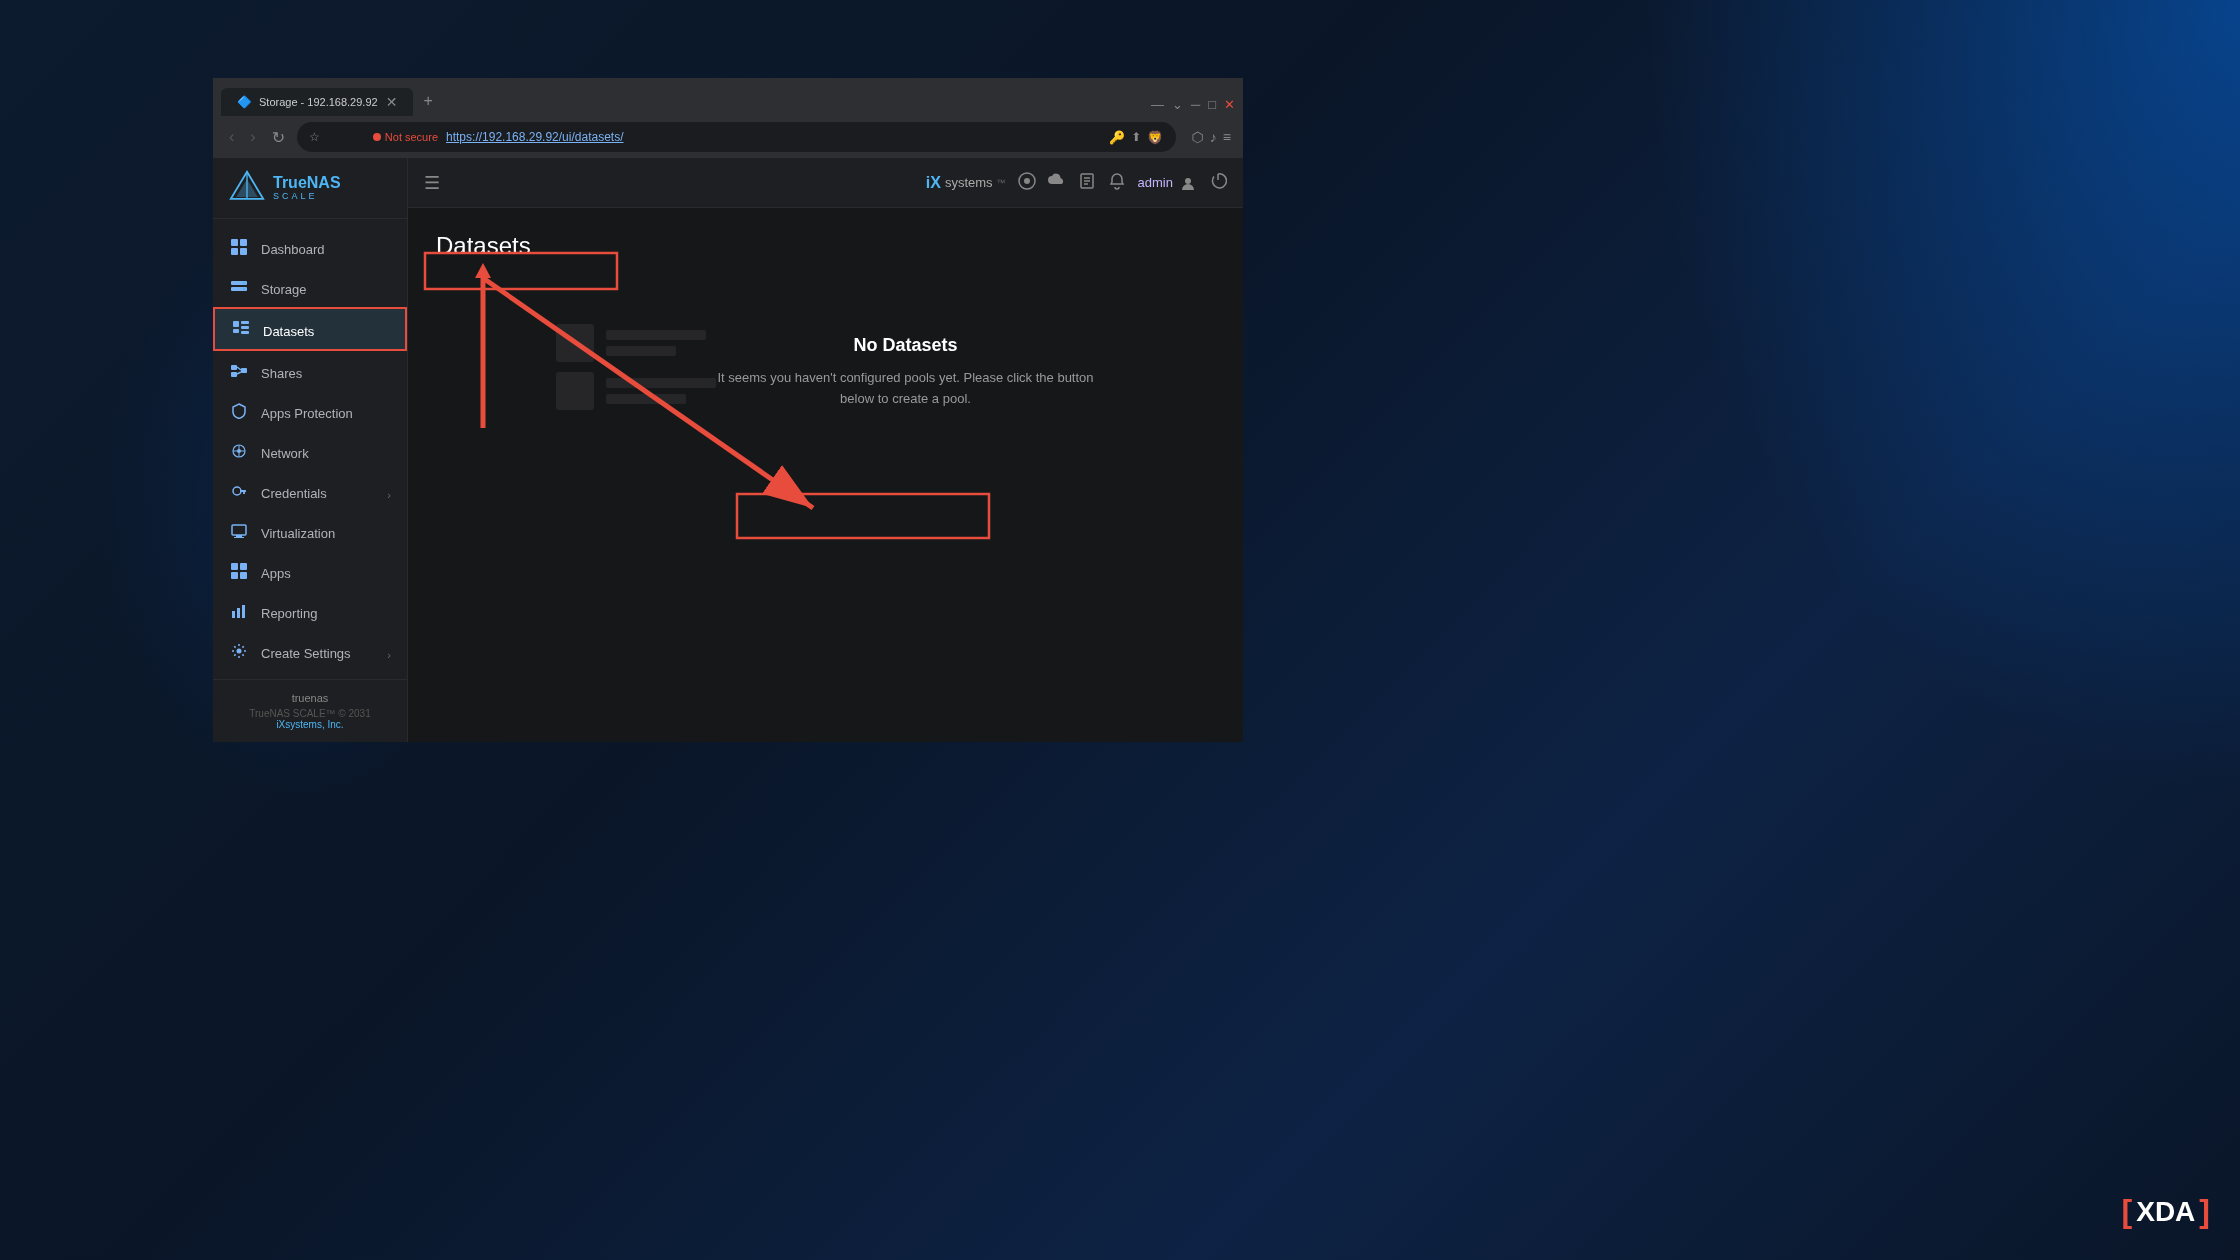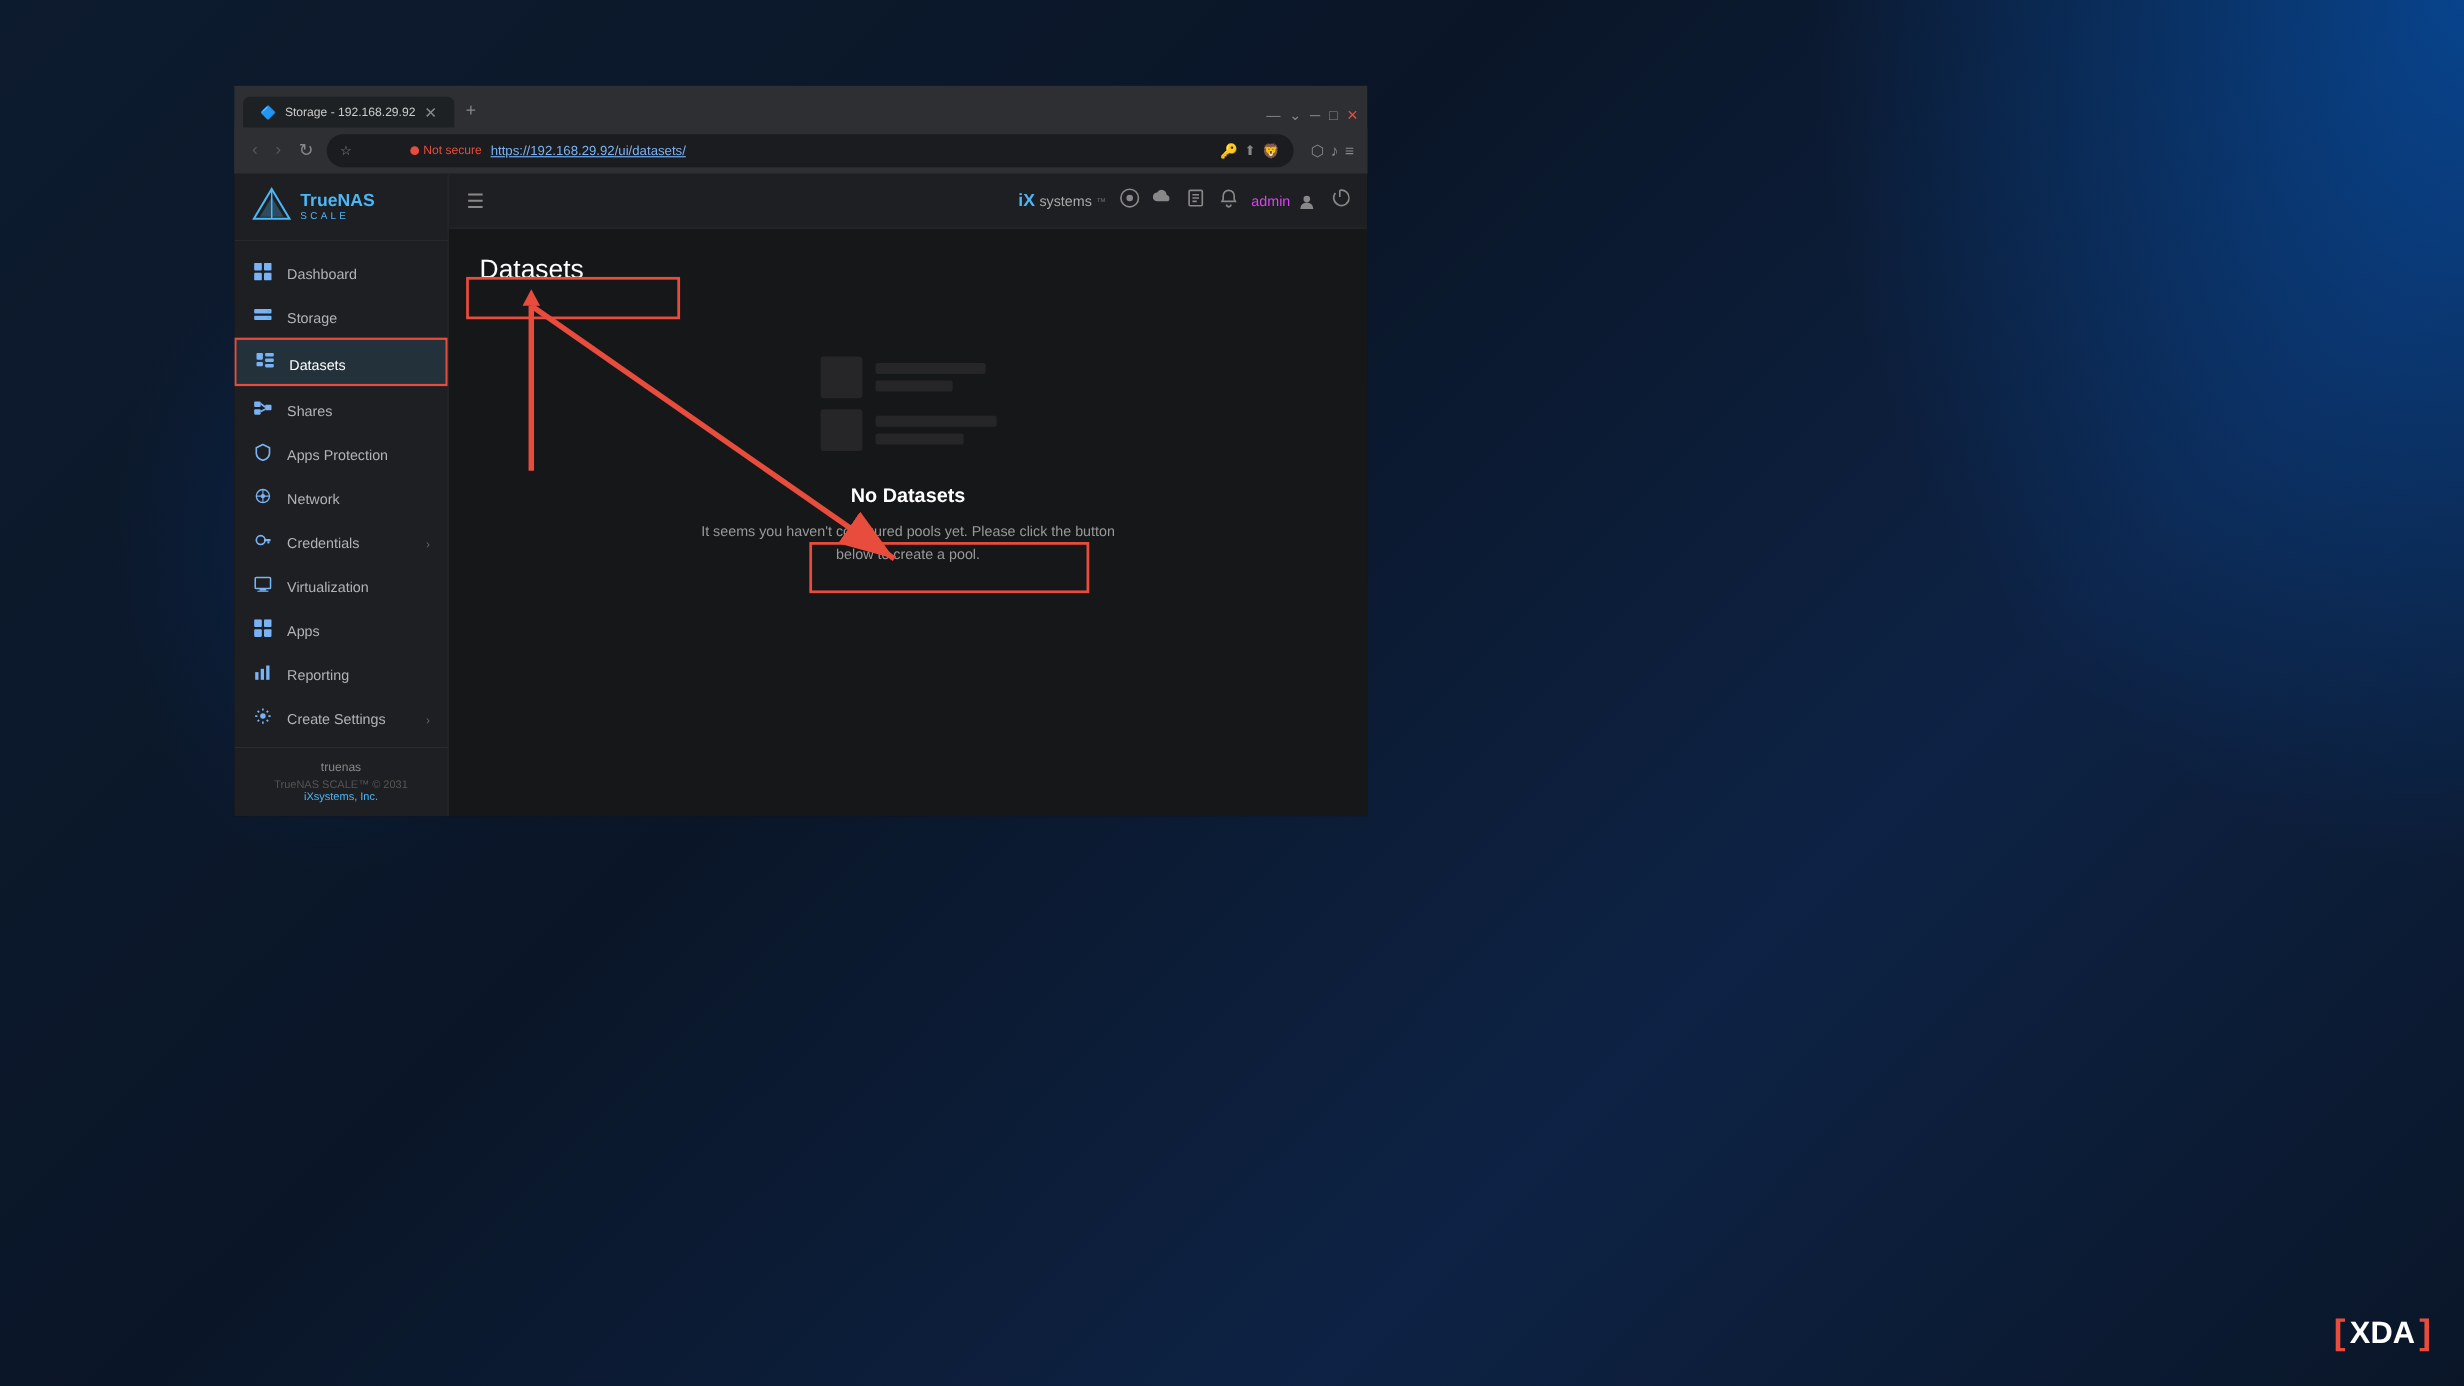--- a/index.html
+++ b/index.html
@@ -323,21 +323,21 @@
     .header-icon {
       color: #888;
       font-size: 16px;
       cursor: pointer;
       position: relative;
     }
     .header-user {
       display: flex;
       align-items: center;
       gap: 6px;
-      color: #d946ef;
+      color: #c4b5fd;
       font-size: 13px;
       cursor: pointer;
     }
 
     
     .main-content {
       flex: 1;
       padding: 24px 28px;
       overflow-y: auto;
       background: #161719;
@@ -346,21 +346,21 @@
     .page-title {
       color: #fff;
       font-size: 24px;
       font-weight: 400;
       margin-bottom: 24px;
     }
 
     
     .no-datasets-container {
       display: flex;
-      flex-direction: column;
+      flex-direction: row;
       align-items: center;
       justify-content: center;
       padding: 40px;
       margin-top: 20px;
     }
 
     
     .dataset-illustration {
       display: flex;
       flex-direction: column;

